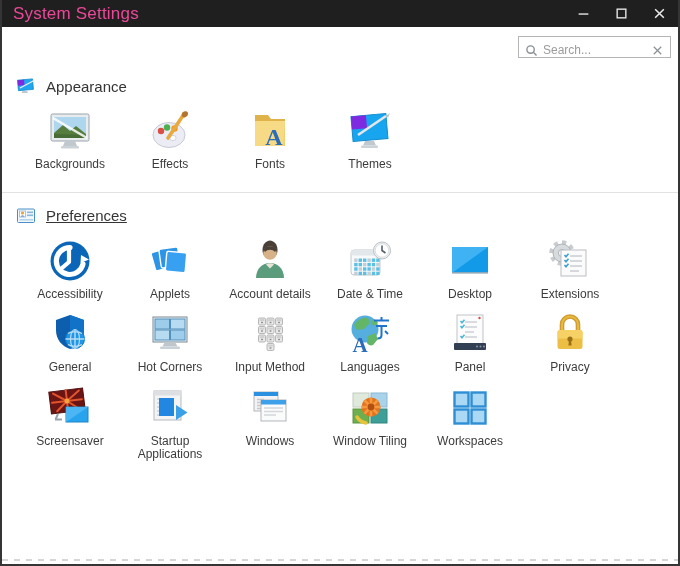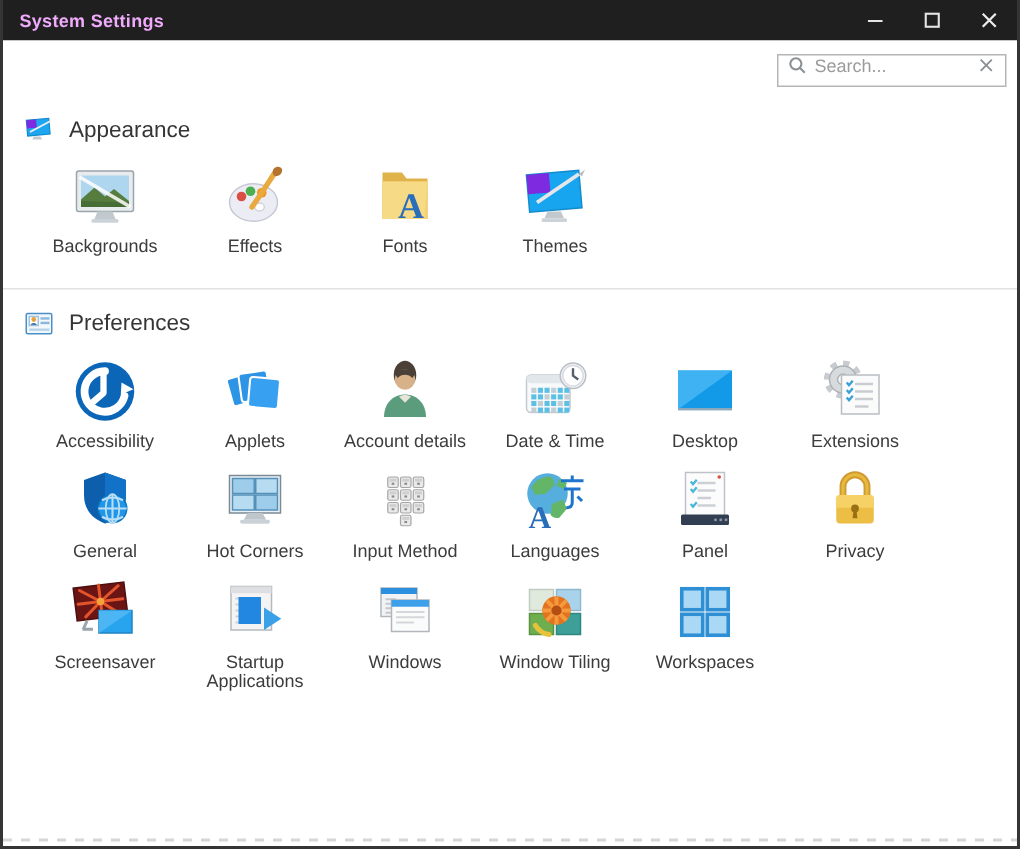--- a/index.html
+++ b/index.html
@@ -8,50 +8,50 @@
   .window {
     width: 680px; height: 566px;
     border: 2px solid #353535; border-top: none;
     display: flex; flex-direction: column; background: #fff;
   }
   .titlebar {
     height: 27px; flex: 0 0 auto; background: #1f1f1f;
     display: flex; align-items: center;
   }
   .titlebar-title {
-    padding-left: 11px; font-size: 12px; font-weight: bold;
-    color: #f0abfc; letter-spacing: .2px;
+    padding-left: 11px; font-size: 17px; font-weight: normal;
+    color: #ec4899; letter-spacing: .2px;
   }
   .titlebar-spacer { flex: 1; }
   .tb-btn {
     width: 38px; height: 27px; background: transparent; border: 0;
     display: flex; align-items: center; justify-content: center; cursor: default;
   }
   .tb-btn svg { width: 13px; height: 13px; display: block; }
   .content { flex: 1; position: relative; background: #fff; overflow: hidden; }
   .search-box {
     position: absolute; top: 9px; right: 7px; width: 153px; height: 22px;
     background: #fff; border: 1px solid #b5b5b5;
-    display: flex; align-items: flex-start; padding: 0 6px; gap: 5px;
+    display: flex; align-items: flex-end; padding: 0 6px; gap: 5px;
   }
   .search-box .sicon { width: 13px; height: 13px; display: flex; flex: 0 0 auto; }
   .search-box .sicon svg { width: 13px; height: 13px; }
   .search-box input {
     flex: 1; min-width: 0; border: 0; outline: 0; background: transparent;
     font-size: 12px; color: #3c3c3c; font-family: "Liberation Sans", sans-serif;
   }
   .search-box input::placeholder { color: #9b9b9b; }
   .section-header {
     display: flex; align-items: center; gap: 10px;
     margin-left: 14px; font-size: 15px; color: #353535; height: 20px;
   }
   .section-header .sec-icon { width: 20px; height: 20px; display: flex; }
   .section-header .sec-icon svg { width: 20px; height: 20px; }
   .section-appearance .section-header { margin-top: 49px; }
-  .section-preferences .section-header { margin-top: 13px; }
+  .section-preferences .section-header { margin-top: 13px; text-decoration: underline; }
   .divider { border-top: 1px solid #e2e2e2; margin-top: 11px; }
   .grid { display: flex; flex-wrap: wrap; width: 606px; margin: 11px 0 0 18px; }
   .tile {
     width: 100px; display: flex; flex-direction: column; align-items: center;
     margin-bottom: 9px; cursor: default;
   }
   .tile-icon { width: 48px; height: 48px; }
   .tile-icon svg { width: 48px; height: 48px; display: block; }
   .tile-label {
     margin-top: 3px; font-size: 12px; line-height: 13.5px; color: #3c3c3c;

